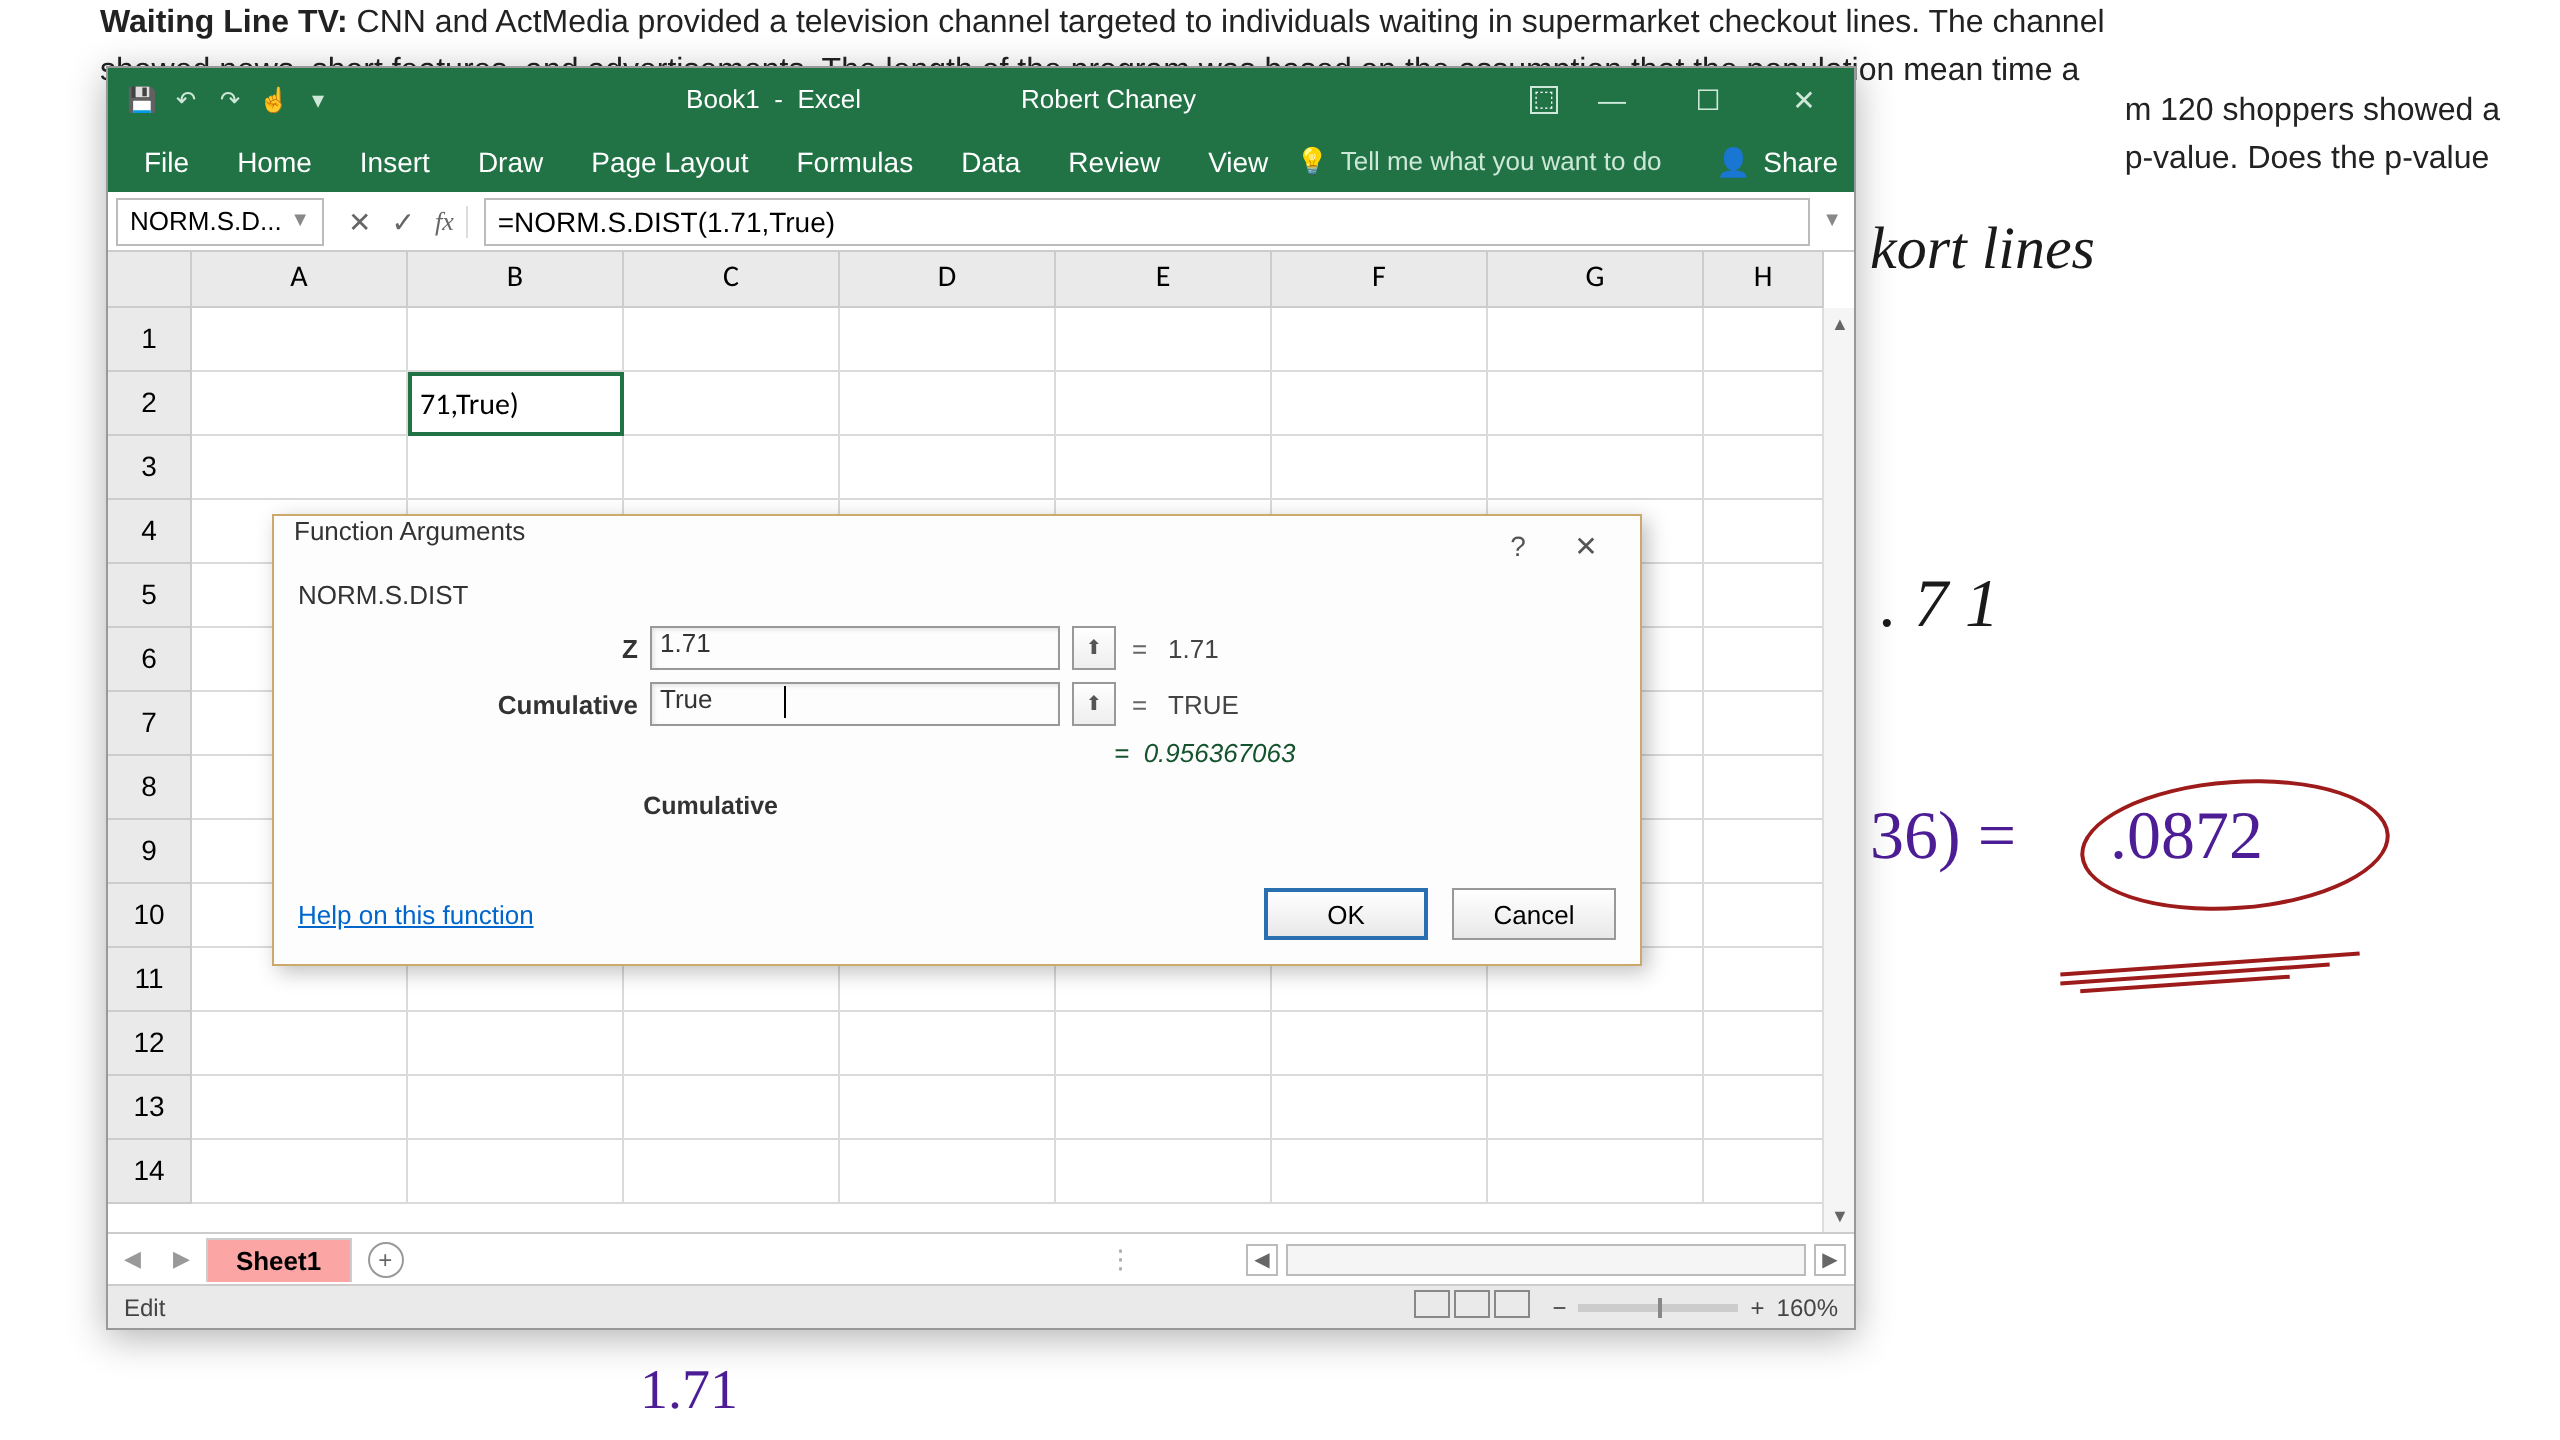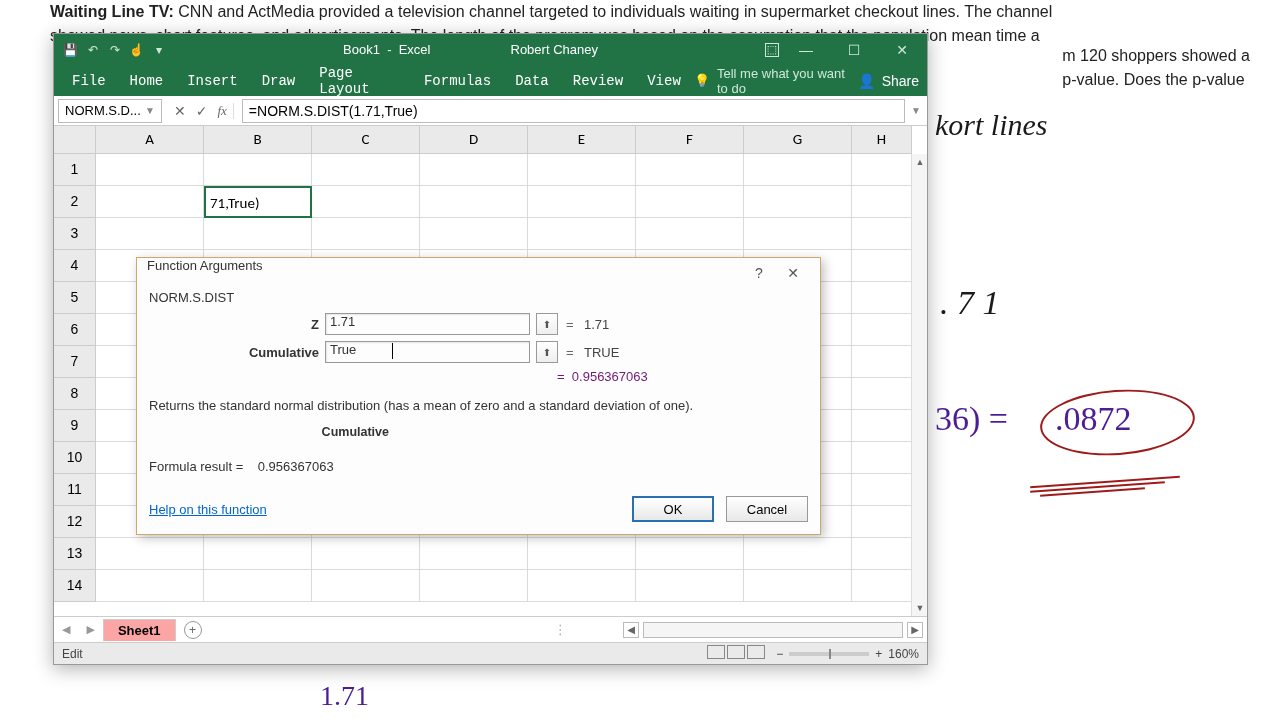--- a/index.html
+++ b/index.html
@@ -7,21 +7,21 @@
 .bg-text { position: absolute; top: 0; left: 50px; right: 20px; font-size: 16px; line-height: 1.5; color: #222; }
 .bg-text b { font-weight: 700; }
 .excel-window { position: absolute; left: 53px; top: 33px; width: 875px; background: #fff; border: 1px solid #999; box-shadow: 0 4px 18px rgba(0,0,0,0.3); }
 .titlebar { height: 31px; background: #217346; display: flex; align-items: center; color: #fff; font-size: 12px; }
 .qat { display: flex; align-items: center; gap: 8px; padding: 0 10px; }
 .qat span { width: 14px; height: 14px; display: inline-flex; align-items: center; justify-content: center; font-size: 12px; color: #cde8d8; }
 .title-center { flex: 1; text-align: center; display: flex; justify-content: center; gap: 80px; font-size: 13px; }
 .title-right { display: flex; align-items: center; gap: 6px; padding-right: 4px; }
 .winbtn { width: 42px; height: 30px; display: inline-flex; align-items: center; justify-content: center; color: #cde8d8; font-size: 14px; cursor: pointer; }
 .ribbon-tabs { height: 31px; background: #217346; display: flex; align-items: center; padding: 0 8px; gap: 4px; color: #fff; font-size: 14px; }
-.ribbon-tabs .tab { padding: 6px 10px; cursor: pointer; font-family: Liberation Mono, monospace; }
+.ribbon-tabs .tab { padding: 6px 10px; cursor: pointer; }
 .ribbon-tabs .tellme { display: flex; align-items: center; gap: 6px; color: #cde8d8; font-size: 13px; }
 .ribbon-tabs .share { margin-left: auto; display: flex; align-items: center; gap: 6px; }
 .fbar { height: 30px; border-bottom: 1px solid #ccc; display: flex; align-items: center; background: #fff; }
 .namebox { width: 104px; height: 24px; border: 1px solid #bbb; margin: 0 4px; display: flex; align-items: center; padding: 0 6px; font-size: 13px; justify-content: space-between; }
 .namebox-dd { font-size: 10px; color: #888; }
 .fx-btns { display: flex; align-items: center; gap: 10px; padding: 0 8px; color: #666; font-size: 14px; }
 .fx-label { font-family: "Times New Roman", serif; font-style: italic; font-size: 13px; padding-right: 6px; border-right: 1px solid #ddd; }
 .formula-input { flex: 1; height: 24px; border: 1px solid #bbb; padding: 0 6px; font-size: 14px; display: flex; align-items: center; }
 .formula-dd { font-size: 10px; color: #888; padding: 0 6px; }
 .grid-wrap { position: relative; height: 490px; background: #fff; overflow: hidden; }
@@ -55,21 +55,21 @@
 .dialog-title .spacer { flex: 1; }
 .dialog-title .dbtn { width: 34px; height: 30px; display: inline-flex; align-items: center; justify-content: center; cursor: pointer; color: #555; font-size: 14px; }
 .dialog-body { padding: 2px 12px 10px 12px; }
 .fn-name { font-size: 13px; margin-bottom: 8px; }
 .arg-grid { display: grid; grid-template-columns: 170px 205px 24px 12px 1fr; gap: 6px 6px; align-items: center; padding-left: 0; }
 .arg-label { text-align: right; font-weight: 700; font-size: 13px; }
 .arg-input { height: 22px; border: 1px solid #999; box-shadow: inset 1px 1px 2px rgba(0,0,0,0.1); padding: 0 4px; font-size: 13px; position: relative; }
 .arg-collapse { width: 22px; height: 22px; border: 1px solid #999; display: inline-flex; align-items: center; justify-content: center; font-size: 10px; color: #555; cursor: pointer; background: linear-gradient(#fff,#eee); }
 .arg-eq { color: #666; }
 .arg-val { color: #444; }
-.result-line { padding: 6px 0 10px 408px; color: #701a75; }
+.result-line { padding: 6px 0 10px 408px; color: #14532d; font-style: italic; }
 .desc { padding: 4px 0 10px 0; font-size: 13px; color: #333; }
 .arg-desc { display: flex; gap: 10px; padding: 2px 0 16px 170px; font-size: 12.5px; color: #333; }
 .arg-desc .al { font-weight: 700; text-align: right; width: 70px; flex-shrink:0; }
 .formula-result { padding: 4px 0; font-size: 13px; }
 .dialog-footer { display: flex; align-items: center; padding: 8px 12px 12px 12px; }
 .help-link { color: #0066cc; text-decoration: underline; cursor: pointer; font-size: 13px; }
 .dlg-btn { width: 82px; height: 26px; border: 1px solid #999; background: linear-gradient(#fff,#e8e8e8); cursor: pointer; font-size: 13px; margin-left: 12px; }
 .dlg-btn.primary { border: 2px solid #2a6fb0; }
 .cursor-line { display:inline-block; width:1px; height:16px; background:#000; vertical-align:middle; margin-left:36px; }
 
@@ -377,27 +377,22 @@
       <div class="arg-eq">=</div>
       <div class="arg-val">1.71</div>
 
       <div class="arg-label">Cumulative</div>
       <div class="arg-input"><span>True</span><span class="cursor-line"></span></div>
       <div class="arg-collapse">⬆</div>
       <div class="arg-eq">=</div>
       <div class="arg-val">TRUE</div>
     </div>
     <div class="result-line"><span>=&nbsp;&nbsp;</span><span>0.956367063</span></div>
-    <div class="desc">Returns the standard normal distribution (has a mean of zero and a standard deviation of one).</div>
     <div class="arg-desc">
       <div class="al">Cumulative</div>
-    </div>
-    <div class="formula-result">
-      <span>Formula result =</span>&nbsp;&nbsp;&nbsp;
-      <span>0.956367063</span>
     </div>
   </div>
   <div class="dialog-footer">
     <span class="help-link">Help on this function</span>
     <span style="flex:1"></span>
     <button class="dlg-btn primary">OK</button>
     <button class="dlg-btn">Cancel</button>
   </div>
 </div>
 

